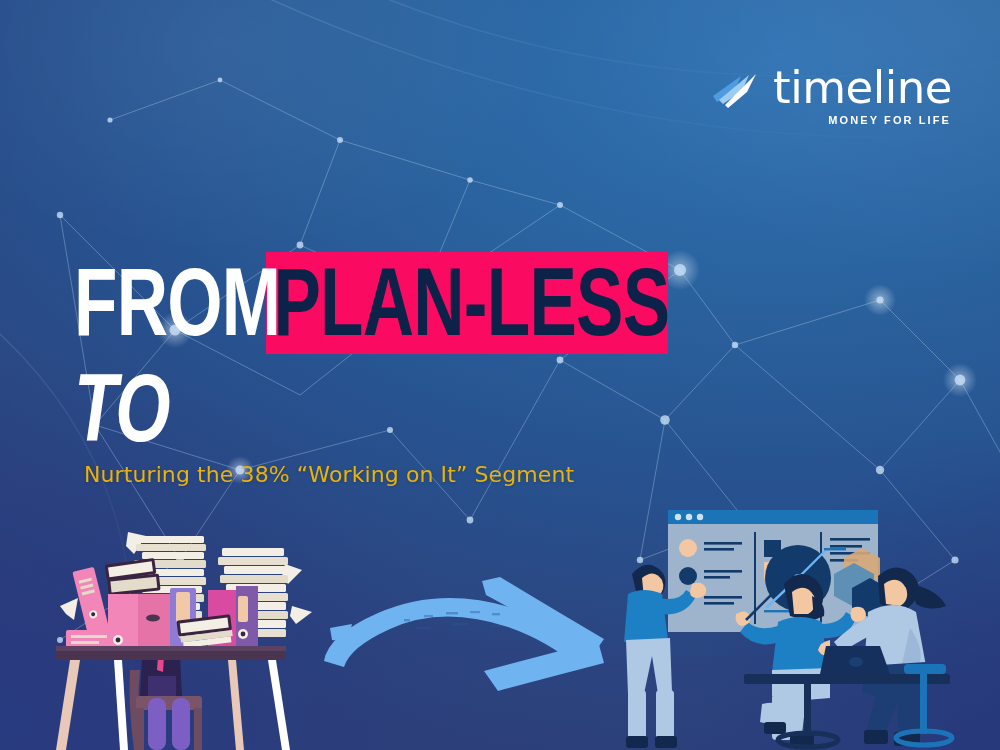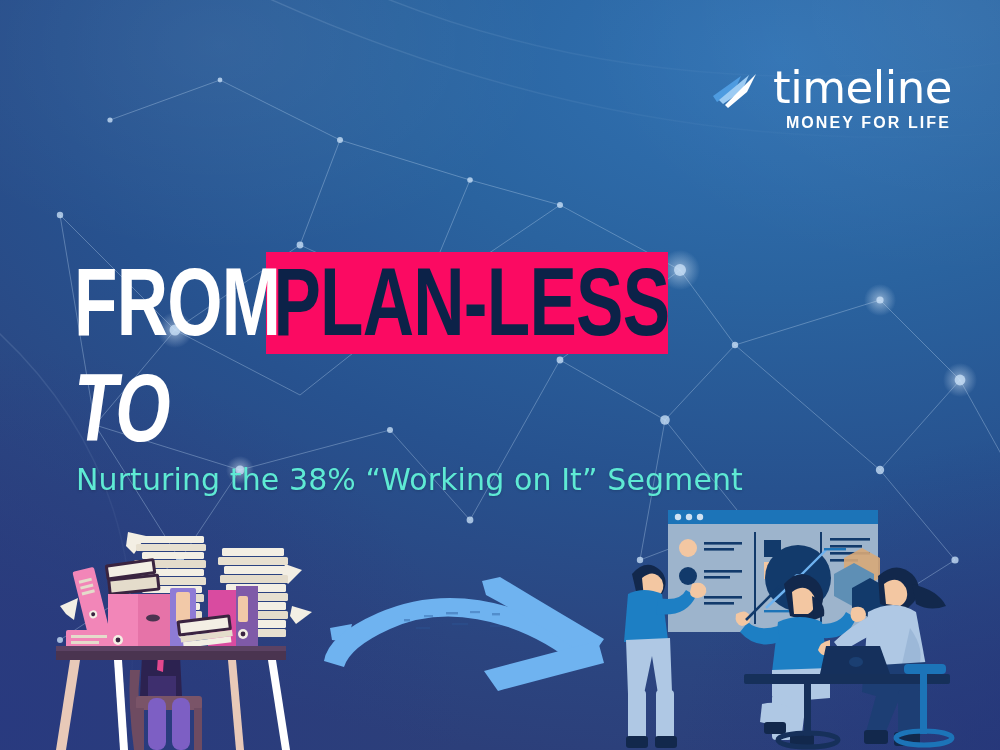--- a/index.html
+++ b/index.html
@@ -62,21 +62,21 @@
   .logo-word {
     color: #ffffff;
     font-size: 45px;
     line-height: 44px;
     font-weight: 400;
     letter-spacing: -0.5px;
     font-family: "DejaVu Sans", sans-serif;
   }
   .logo-tag {
     color: #ffffff;
-    font-size: 16px;
+    font-size: 11px;
     letter-spacing: 2.1px;
     font-weight: bold;
     margin-top: 4px;
     margin-right: 1px;
   }
 
   
   .headline {
     position: absolute;
     left: 74px;
@@ -112,24 +112,24 @@
 
   
   .shrink { display: inline-block; overflow: visible; }
   .w-from  { width: 192px; }
   .w-planless { width: 402px; }
   .w-to  { width: 96px; font-style: italic; }
   .w-planready { width: 410px; }
 
   .subtitle {
     position: absolute;
-    left: 76px;
+    left: 84px;
     top: 462px;
-    color: #5eead4;
-    font-size: 30px;
+    color: #eab308;
+    font-size: 22px;
     font-weight: 400;
     letter-spacing: 0.1px;
     font-family: "DejaVu Sans", sans-serif;
     text-shadow: 0 1px 3px rgba(0,0,0,.18);
   }
 
   
   .illus { position: absolute; }
   .illus-left  { left: 30px;  bottom: 0; width: 330px; height: 230px; }
   .illus-arrow { left: 320px; top: 575px; width: 300px; height: 120px; }

